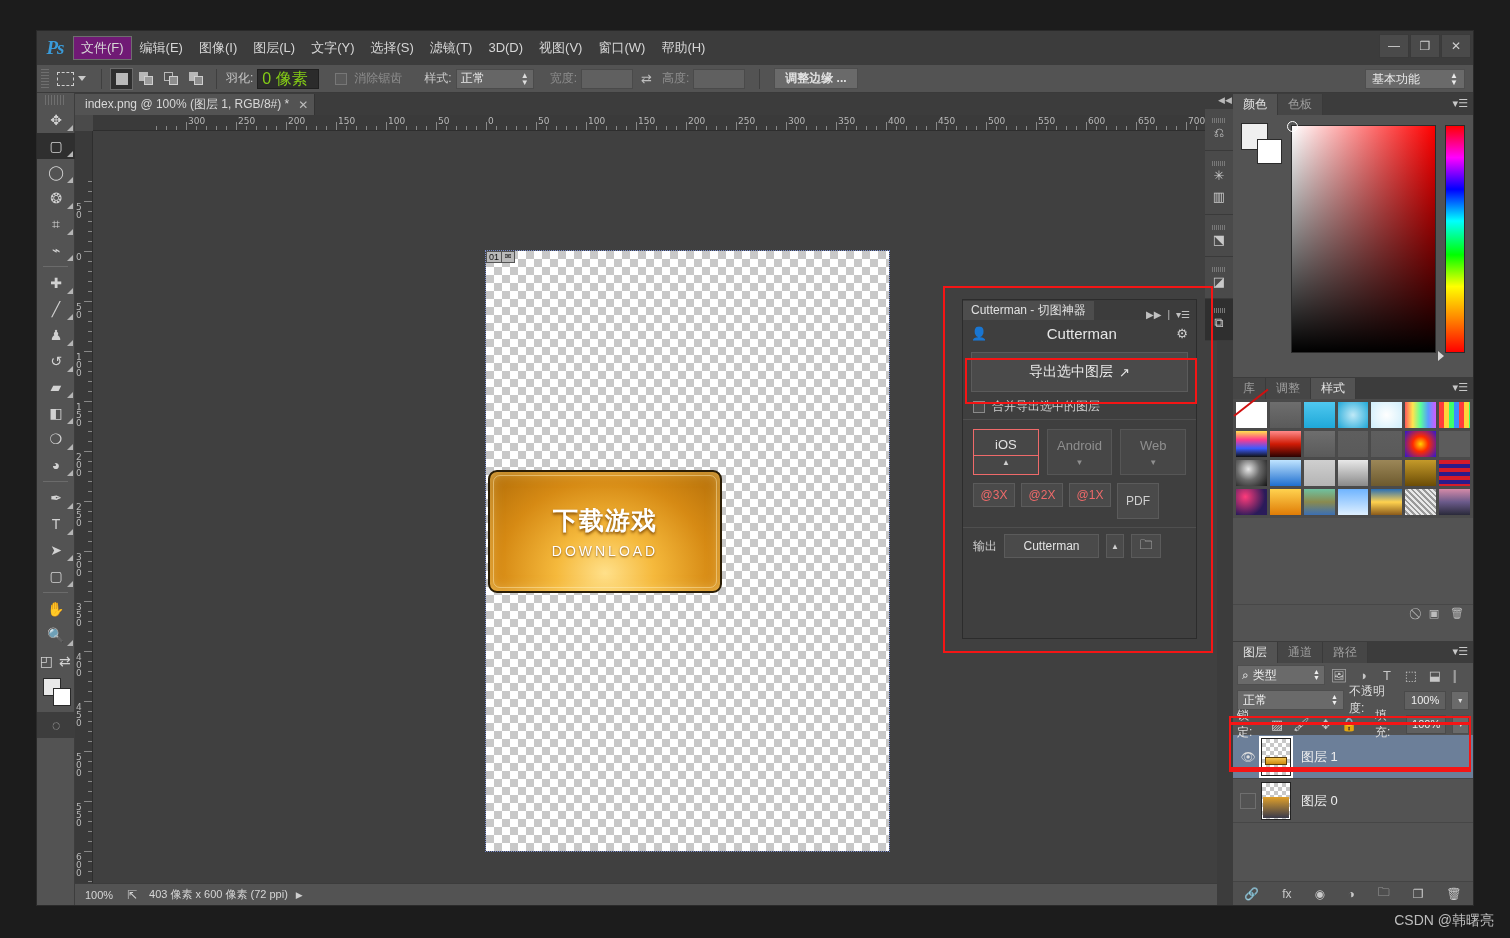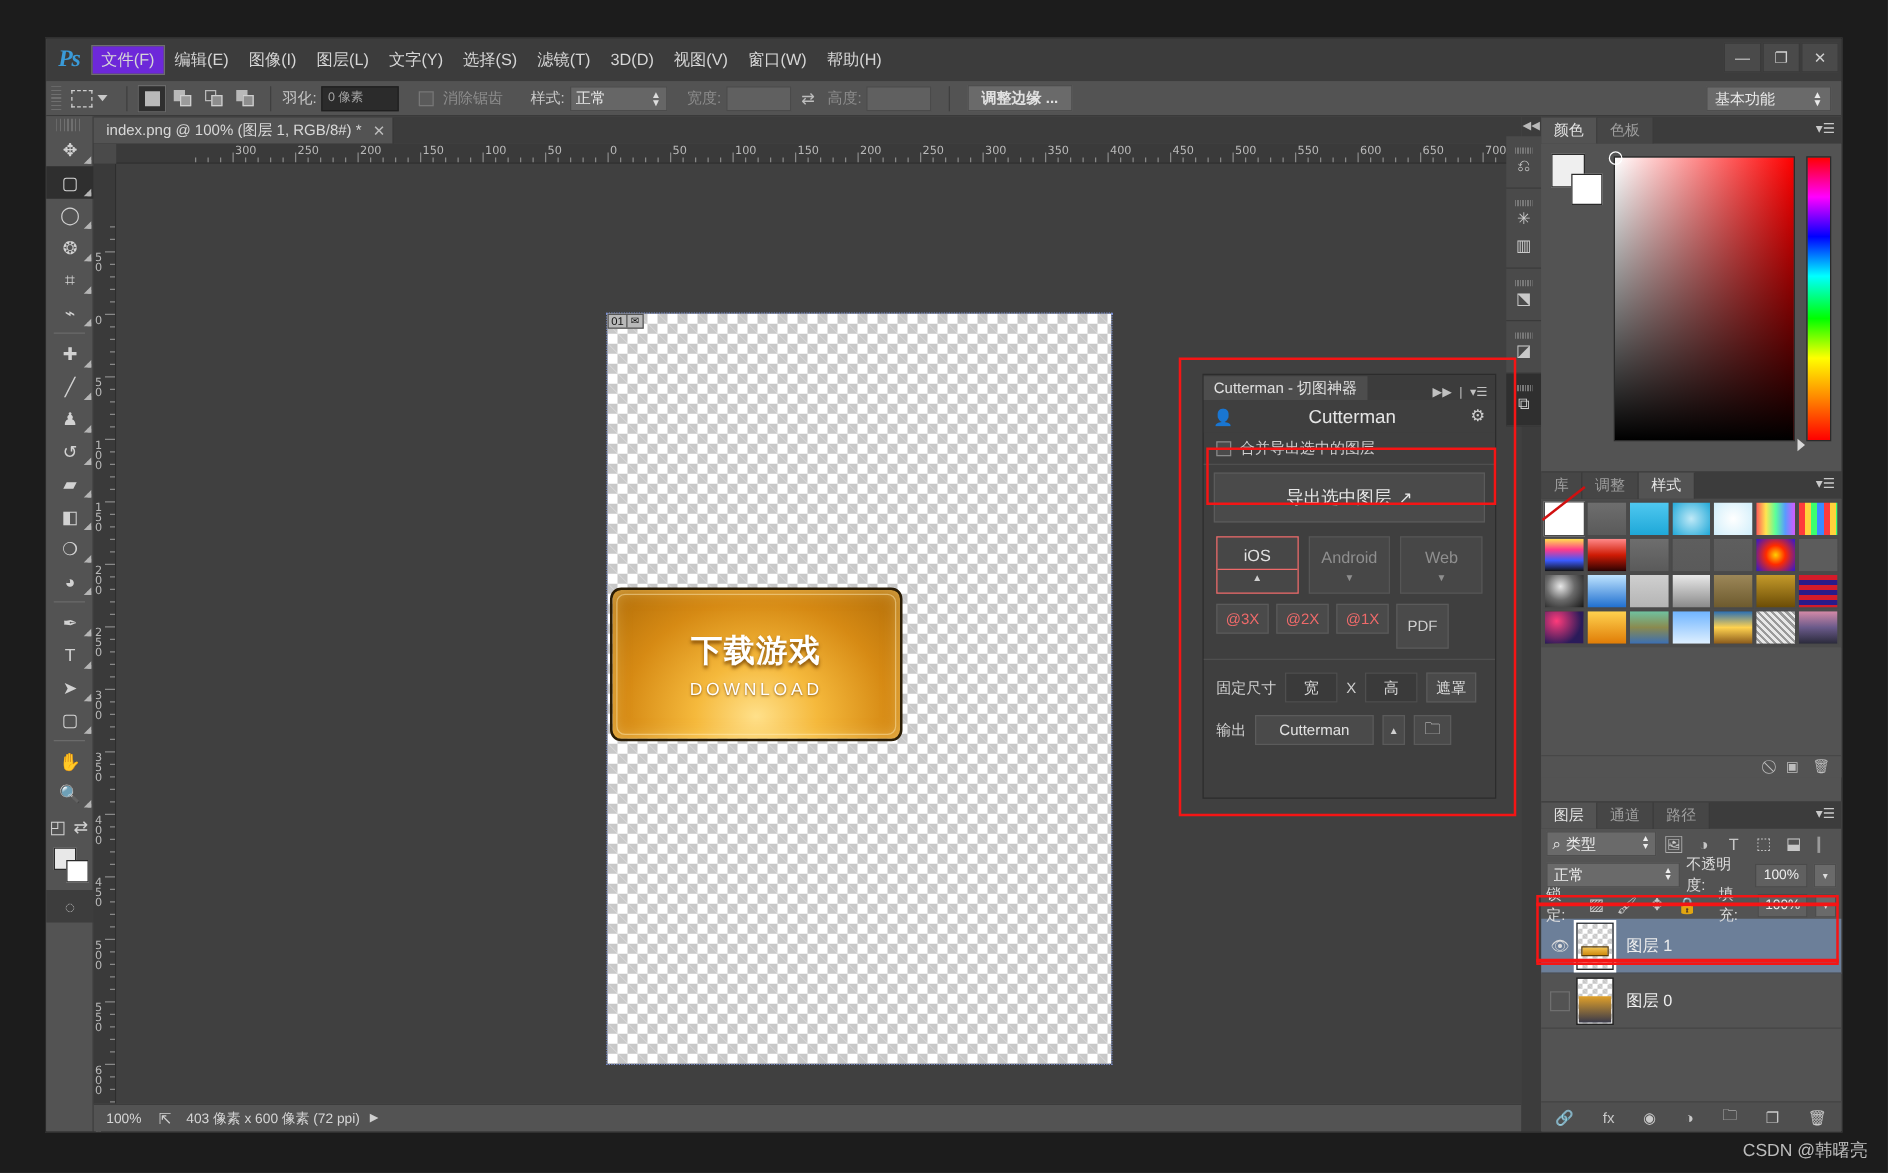--- a/index.html
+++ b/index.html
@@ -24,21 +24,21 @@
   .ps-logo {
     width:36px; height:34px; display:flex; align-items:center; justify-content:center;
     color:#3a9bd9; font-size:19px; font-weight:bold; font-style:italic;
     font-family:"Liberation Serif",serif;
     letter-spacing:-1px;
   }
   .menu-item {
     padding:3px 7px; margin:0 1px; font-size:13px; color:#d6d6d6;
     white-space:nowrap; line-height:16px;
   }
-  .menu-item.active { background:#6d28d9; outline:1px solid #6e6e6e; }
+  .menu-item.active { background:#701a75; outline:1px solid #6e6e6e; }
   .winbtns { position:absolute; right:2px; top:3px; display:flex; }
   .winbtn {
     width:30px; height:24px; margin-left:1px; background:#4a4a4a;
     color:#d0d0d0; font-size:12px; display:flex; align-items:center; justify-content:center;
     border:1px solid #3a3a3a;
   }
   .winbtn.close { background:#4a4a4a; }
 
   
   .optbar {
@@ -57,22 +57,22 @@
   .selbtn {
     width:23px;height:22px;margin:0 1px; display:flex;align-items:center;justify-content:center;
   }
   .selbtn.on { background:#2f2f2f; border:1px solid #6a6a6a; }
   .sq1 { width:12px;height:12px;background:#b9b9b9; }
   .sq2 { position:relative; width:15px; height:13px; }
   .sq2 i { position:absolute; width:9px;height:9px; display:block; }
   .lbl { font-size:12px; color:#c8c8c8; margin:0 4px 0 2px; }
   .lbl.dim { color:#8d8d8d; }
   .field {
-    background:#2b2b2b; border:1px solid #1f1f1f; color:#a3a3a3;
-    font-size:10px; height:20px; line-height:18px; padding:0 4px;
+    background:#2b2b2b; border:1px solid #1f1f1f; color:#84cc16;
+    font-size:16px; height:20px; line-height:18px; padding:0 4px;
   }
   .field.blank { background:#606060; border-color:#4a4a4a; }
   .chk { width:12px;height:12px;background:#5a5a5a;border:1px solid #777; margin-right:5px; }
   .combo {
     background:#666; border:1px solid #4b4b4b; color:#e8e8e8; font-size:12px;
     height:20px; display:flex;align-items:center; padding:0 4px; position:relative;
   }
   .combo .arrs { margin-left:auto; font-size:8px; line-height:7px; color:#ddd; padding-left:8px;}
   .pillbtn {
     background:#6a6a6a; border:1px solid #4e4e4e; color:#e2e2e2; font-size:12px;
@@ -790,30 +790,30 @@
         <span>▾☰</span>
       </div>
     </div>
 
     <div style="display:flex;align-items:center;height:26px;padding:0 8px;background:#3f3f3f;">
       <span style="color:#cfcfcf;font-size:13px;">👤</span>
       <span style="flex:1;text-align:center;color:#e6e6e6;font-size:15px;">Cutterman</span>
       <span style="color:#cfcfcf;font-size:13px;">⚙</span>
     </div>
 
-    <div style="display:flex;align-items:center;height:26px;padding:0 10px;border-bottom:1px solid #4f4f4f;">
-      <div style="width:12px;height:12px;border:1px solid #8a8a8a;background:#4a4a4a;margin-right:7px;"></div>
-      <span style="color:#cfcfcf;font-size:12px;">合并导出选中的图层</span>
-    </div>
-
     <div style="padding:6px 8px 2px 8px;">
       <div style="height:40px;background:#4a4a4a;border:1px solid #5b5b5b;display:flex;align-items:center;justify-content:center;color:#e8e8e8;font-size:14px;gap:6px;">
         <span>导出选中图层</span>
         <span style="font-size:13px;">↗</span>
       </div>
+    </div>
+
+    <div style="display:flex;align-items:center;height:26px;padding:0 10px;border-bottom:1px solid #4f4f4f;">
+      <div style="width:12px;height:12px;border:1px solid #8a8a8a;background:#4a4a4a;margin-right:7px;"></div>
+      <span style="color:#cfcfcf;font-size:12px;">合并导出选中的图层</span>
     </div>
 
     <div style="display:flex;gap:8px;padding:9px 10px 4px 10px;">
       <div style="flex:1;height:46px;border:1px solid #ef6a6a;display:flex;flex-direction:column;align-items:center;justify-content:center;background:#474747;">
         <span style="color:#e2e2e2;font-size:13px;">iOS</span>
         <span style="color:#cfcfcf;font-size:8px;margin-top:3px;border-top:1px solid #ef6a6a;width:100%;text-align:center;padding-top:2px;">▲</span>
       </div>
       <div style="flex:1;height:46px;border:1px solid #565656;display:flex;flex-direction:column;align-items:center;justify-content:center;background:#474747;">
         <span style="color:#8f8f8f;font-size:13px;">Android</span>
         <span style="color:#8f8f8f;font-size:8px;margin-top:5px;">▼</span>
@@ -824,27 +824,20 @@
       </div>
     </div>
 
     <div style="display:flex;gap:6px;padding:4px 10px 8px 10px;border-bottom:1px solid #4f4f4f;">
       <div style="width:42px;height:24px;background:#4a4a4a;border:1px solid #5b5b5b;display:flex;align-items:center;justify-content:center;color:#ef6a6a;font-size:12px;">@3X</div>
       <div style="width:42px;height:24px;background:#4a4a4a;border:1px solid #5b5b5b;display:flex;align-items:center;justify-content:center;color:#ef6a6a;font-size:12px;">@2X</div>
       <div style="width:42px;height:24px;background:#4a4a4a;border:1px solid #5b5b5b;display:flex;align-items:center;justify-content:center;color:#ef6a6a;font-size:12px;">@1X</div>
       <div style="width:42px;height:36px;background:#4a4a4a;border:1px solid #5b5b5b;display:flex;align-items:center;justify-content:center;color:#cfcfcf;font-size:12px;">PDF</div>
     </div>
 
-    <div style="display:flex;align-items:center;gap:7px;padding:10px 10px 4px 10px;">
-      <span style="color:#cfcfcf;font-size:12px;">固定尺寸</span>
-      <div style="width:42px;height:24px;background:#3a3a3a;border:1px solid #4f4f4f;display:flex;align-items:center;justify-content:center;color:#dcdcdc;font-size:12px;">宽</div>
-      <span style="color:#cfcfcf;font-size:12px;">X</span>
-      <div style="width:42px;height:24px;background:#3a3a3a;border:1px solid #4f4f4f;display:flex;align-items:center;justify-content:center;color:#dcdcdc;font-size:12px;">高</div>
-      <div style="width:40px;height:24px;background:#4a4a4a;border:1px solid #5b5b5b;display:flex;align-items:center;justify-content:center;color:#dcdcdc;font-size:12px;">遮罩</div>
-    </div>
 
     <div style="display:flex;align-items:center;gap:7px;padding:6px 10px;">
       <span style="color:#cfcfcf;font-size:12px;">输出</span>
       <div style="width:95px;height:24px;background:#4a4a4a;border:1px solid #5b5b5b;display:flex;align-items:center;justify-content:center;color:#e2e2e2;font-size:12px;">Cutterman</div>
       <div style="width:18px;height:24px;background:#4a4a4a;border:1px solid #5b5b5b;display:flex;align-items:center;justify-content:center;color:#cfcfcf;font-size:8px;">▲</div>
       <div style="width:30px;height:24px;background:#4a4a4a;border:1px solid #5b5b5b;display:flex;align-items:center;justify-content:center;color:#cfcfcf;font-size:13px;">🗀</div>
     </div>
   </div>
 
   <div class="annot" style="left:906px;top:255px;width:270px;height:367px;"></div>

